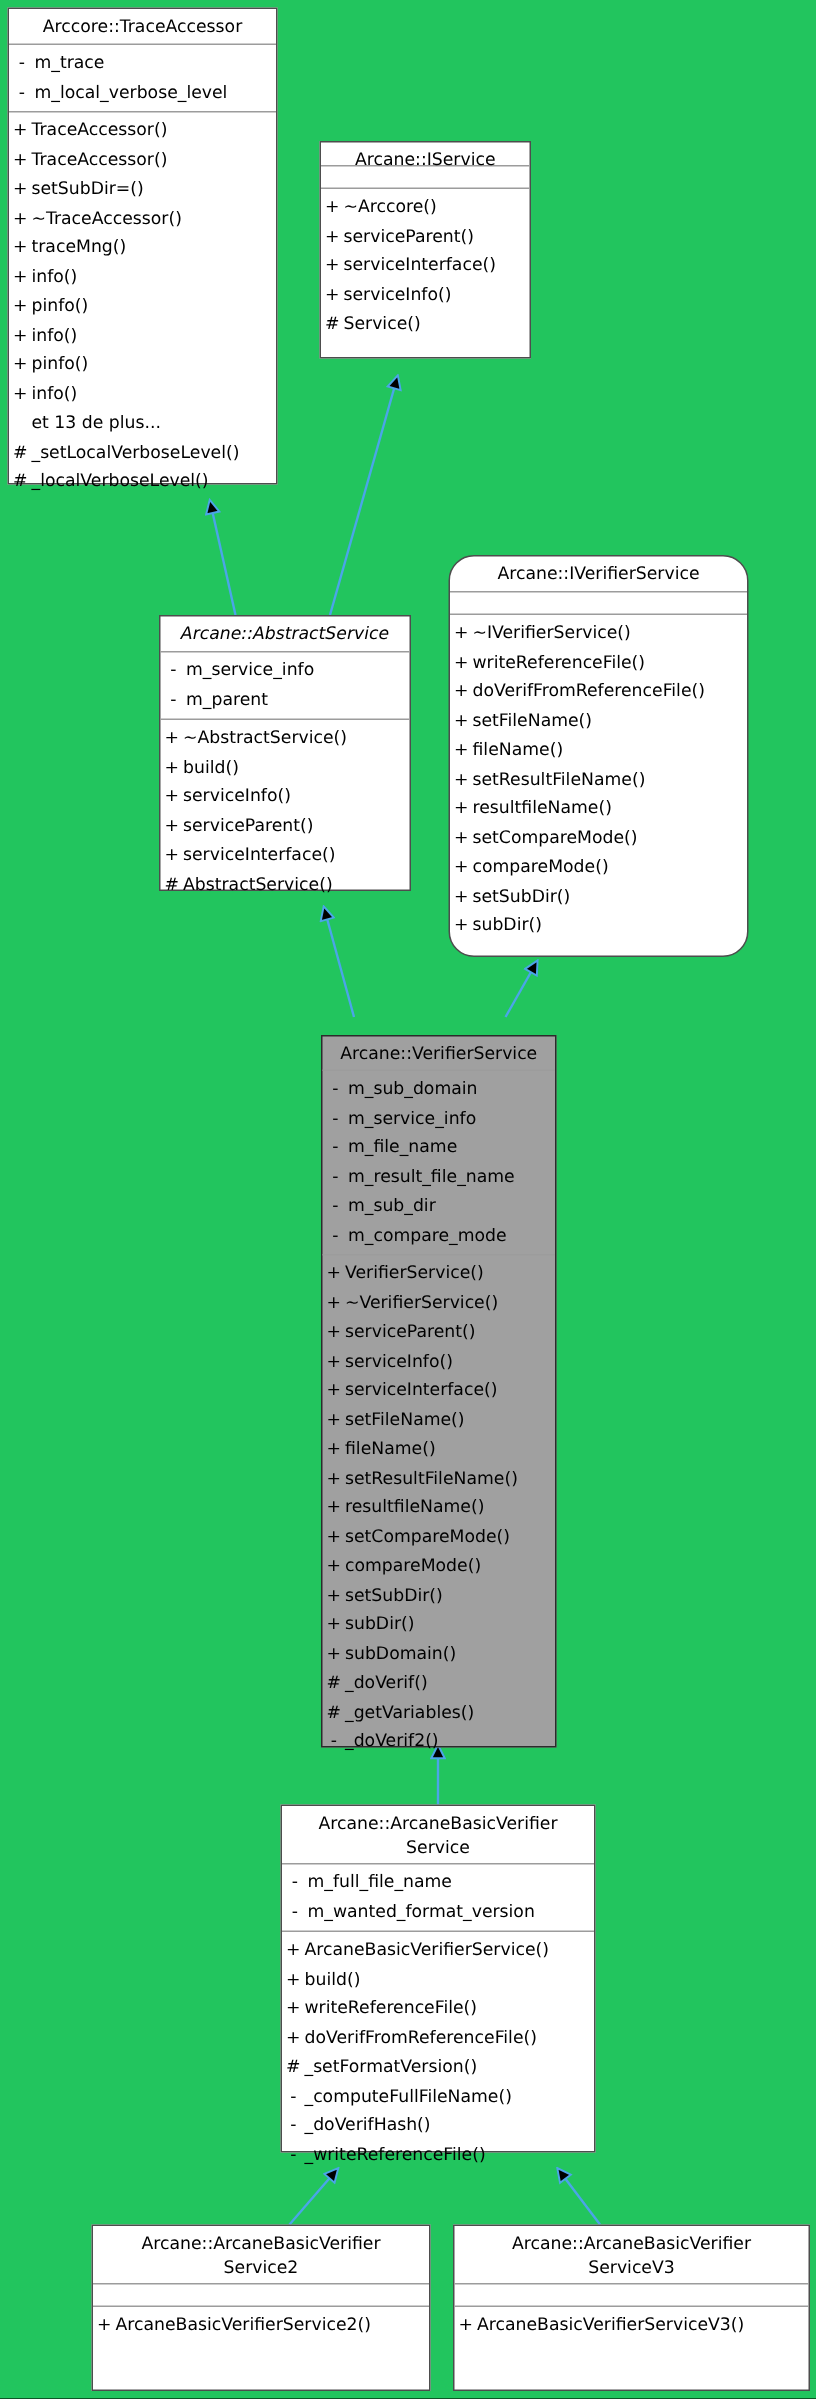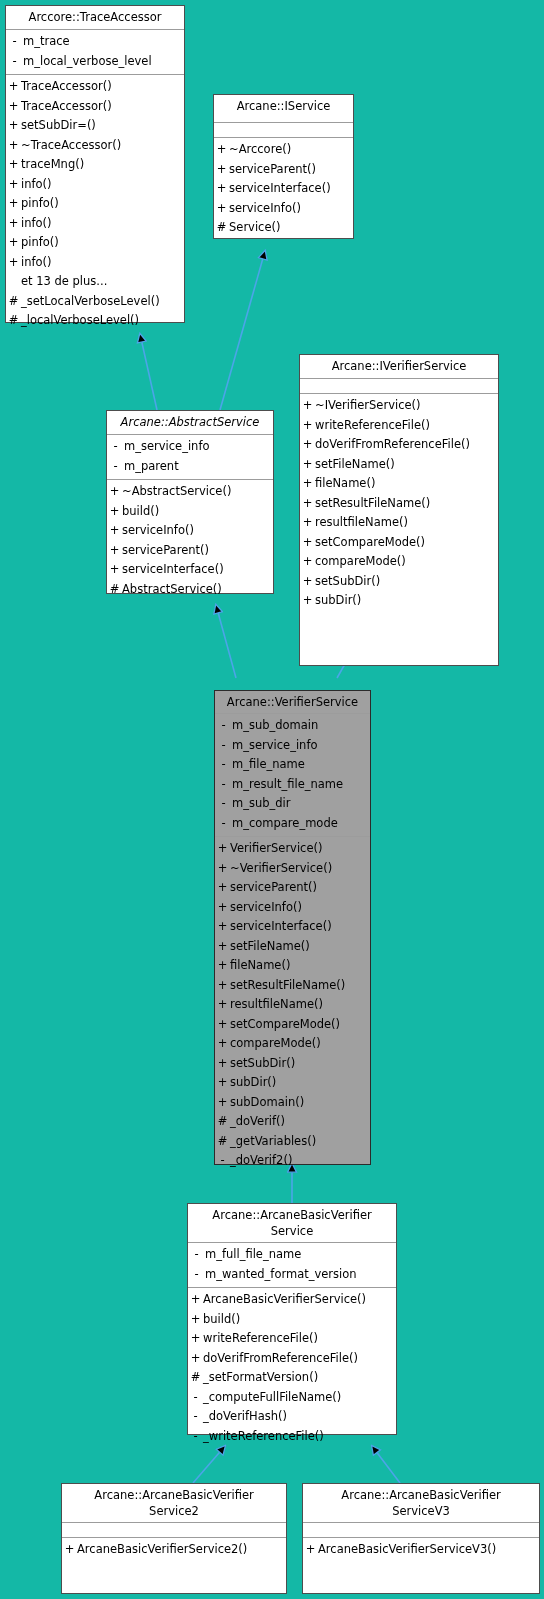--- a/index.html
+++ b/index.html
@@ -5,21 +5,21 @@
 <style>
   html, body {
     margin: 0;
     padding: 0;
     background: #000000;
   }
   #diagram {
     position: relative;
     width: 544px;
     height: 1599px;
-    background: #14b8a6;
+    background: #22c55e;
     overflow: hidden;
     font-family: "DejaVu Sans", "Liberation Sans", sans-serif;
   }
   svg.edges {
     position: absolute;
     left: 0;
     top: 0;
     width: 544px;
     height: 1599px;
     pointer-events: none;
@@ -165,21 +165,21 @@
             <span class="uml-vis">#</span>
             <span class="uml-name">_setLocalVerboseLevel()</span>
           </div>
           <div class="uml-row">
             <span class="uml-vis">#</span>
             <span class="uml-name">_localVerboseLevel()</span>
           </div>
         </div>
       </div>
       <div class="uml-class" style="left: 213px; top: 94px; width: 141px; height: 145px;">
-        <div class="uml-title" style="height: 28px;">Arcane::IService</div>
+        <div class="uml-title" style="height: 16px;">Arcane::IService</div>
         <div class="uml-compartment attrs empty"></div>
         <div class="uml-compartment methods">
           <div class="uml-row">
             <span class="uml-vis">+</span>
             <span class="uml-name">~Arccore()</span>
           </div>
           <div class="uml-row">
             <span class="uml-vis">+</span>
             <span class="uml-name">serviceParent()</span>
           </div>
@@ -229,21 +229,21 @@
           <div class="uml-row">
             <span class="uml-vis">+</span>
             <span class="uml-name">serviceInterface()</span>
           </div>
           <div class="uml-row">
             <span class="uml-vis">#</span>
             <span class="uml-name">AbstractService()</span>
           </div>
         </div>
       </div>
-      <div class="uml-class" style="left: 299px; top: 354px; width: 200px; height: 312px;">
+      <div class="uml-class" style="left: 299px; top: 370px; width: 200px; height: 268px; border-radius: 17px;">
         <div class="uml-title" style="height: 24px;">Arcane::IVerifierService</div>
         <div class="uml-compartment attrs empty"></div>
         <div class="uml-compartment methods">
           <div class="uml-row">
             <span class="uml-vis">+</span>
             <span class="uml-name">~IVerifierService()</span>
           </div>
           <div class="uml-row">
             <span class="uml-vis">+</span>
             <span class="uml-name">writeReferenceFile()</span>

